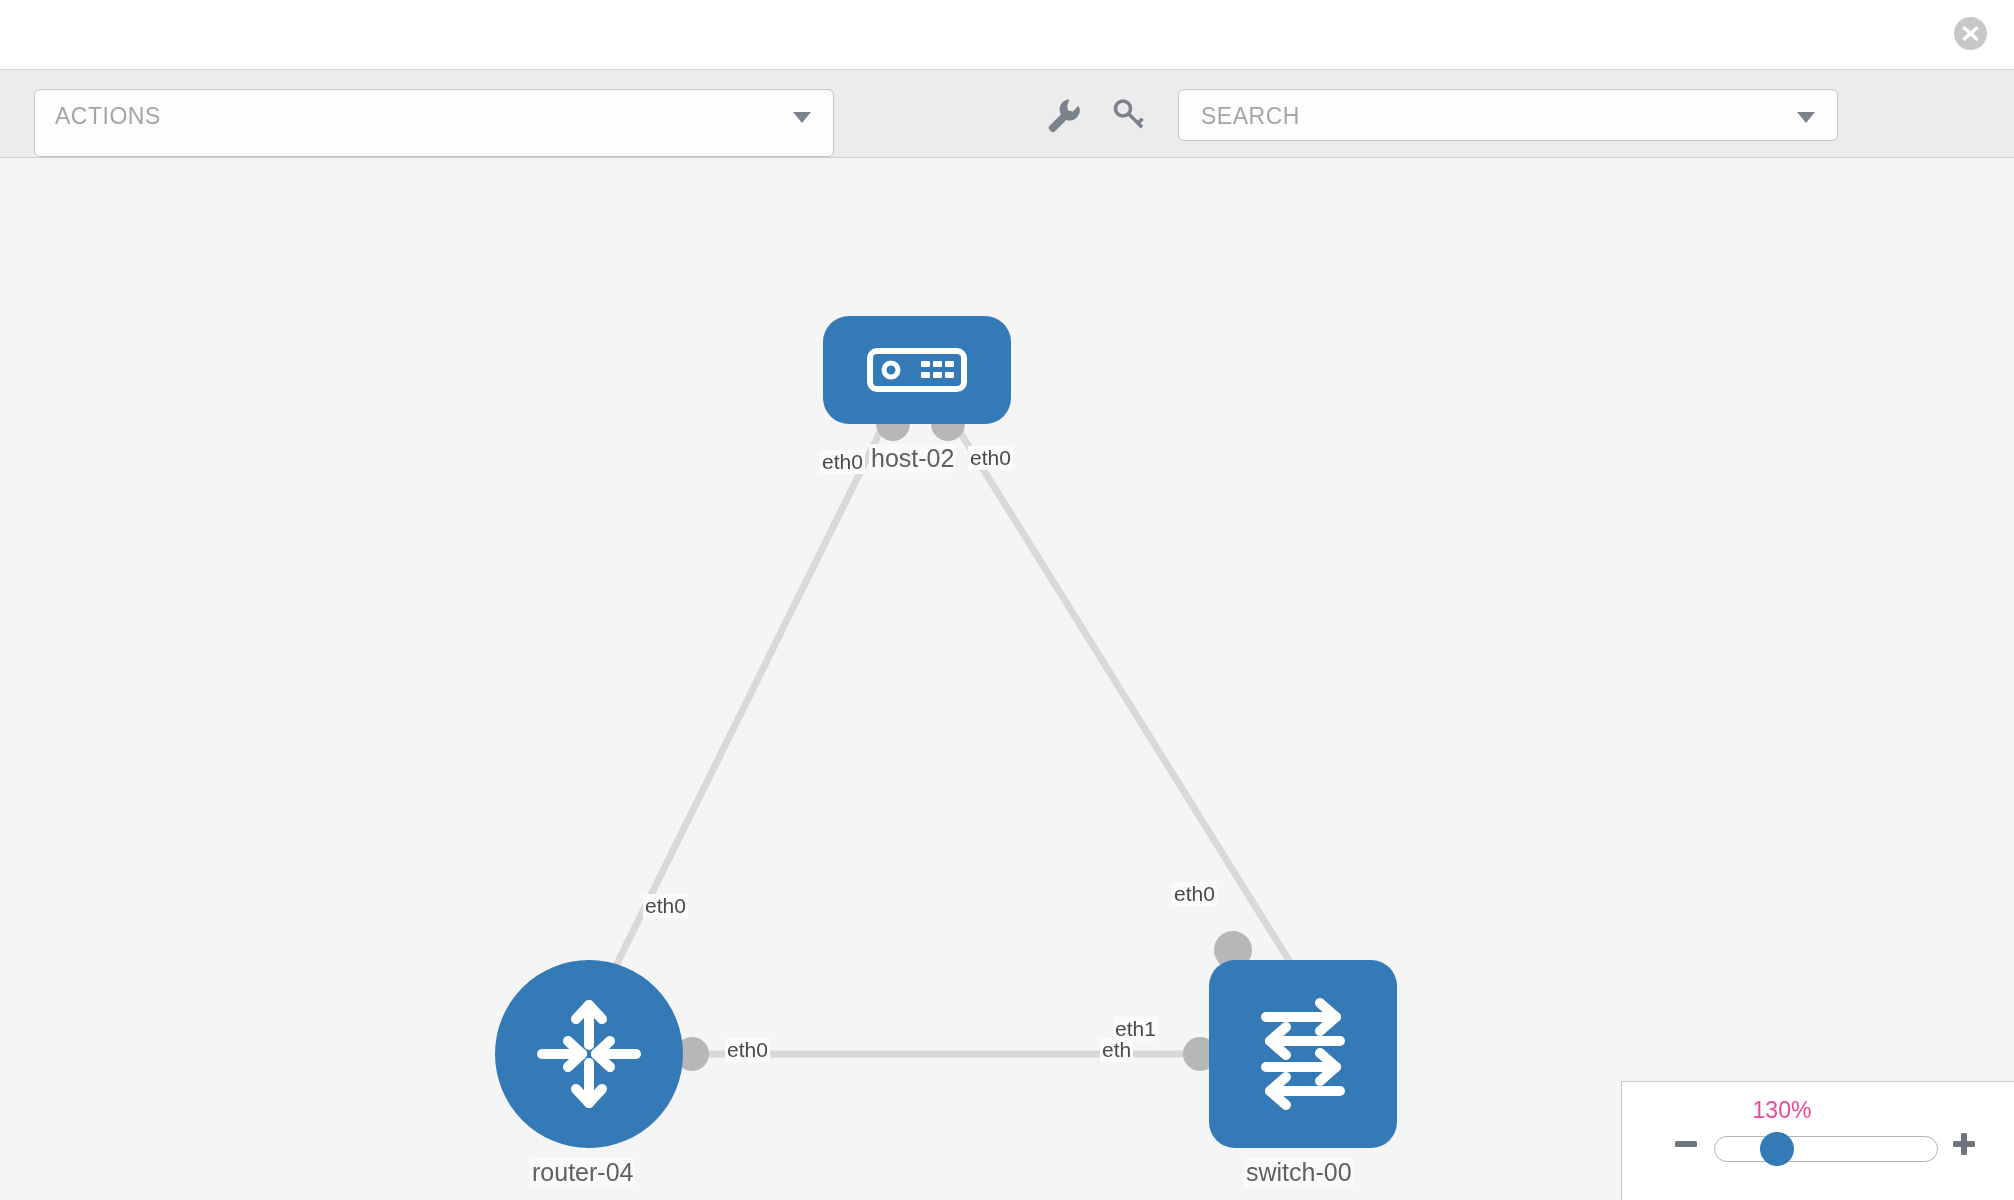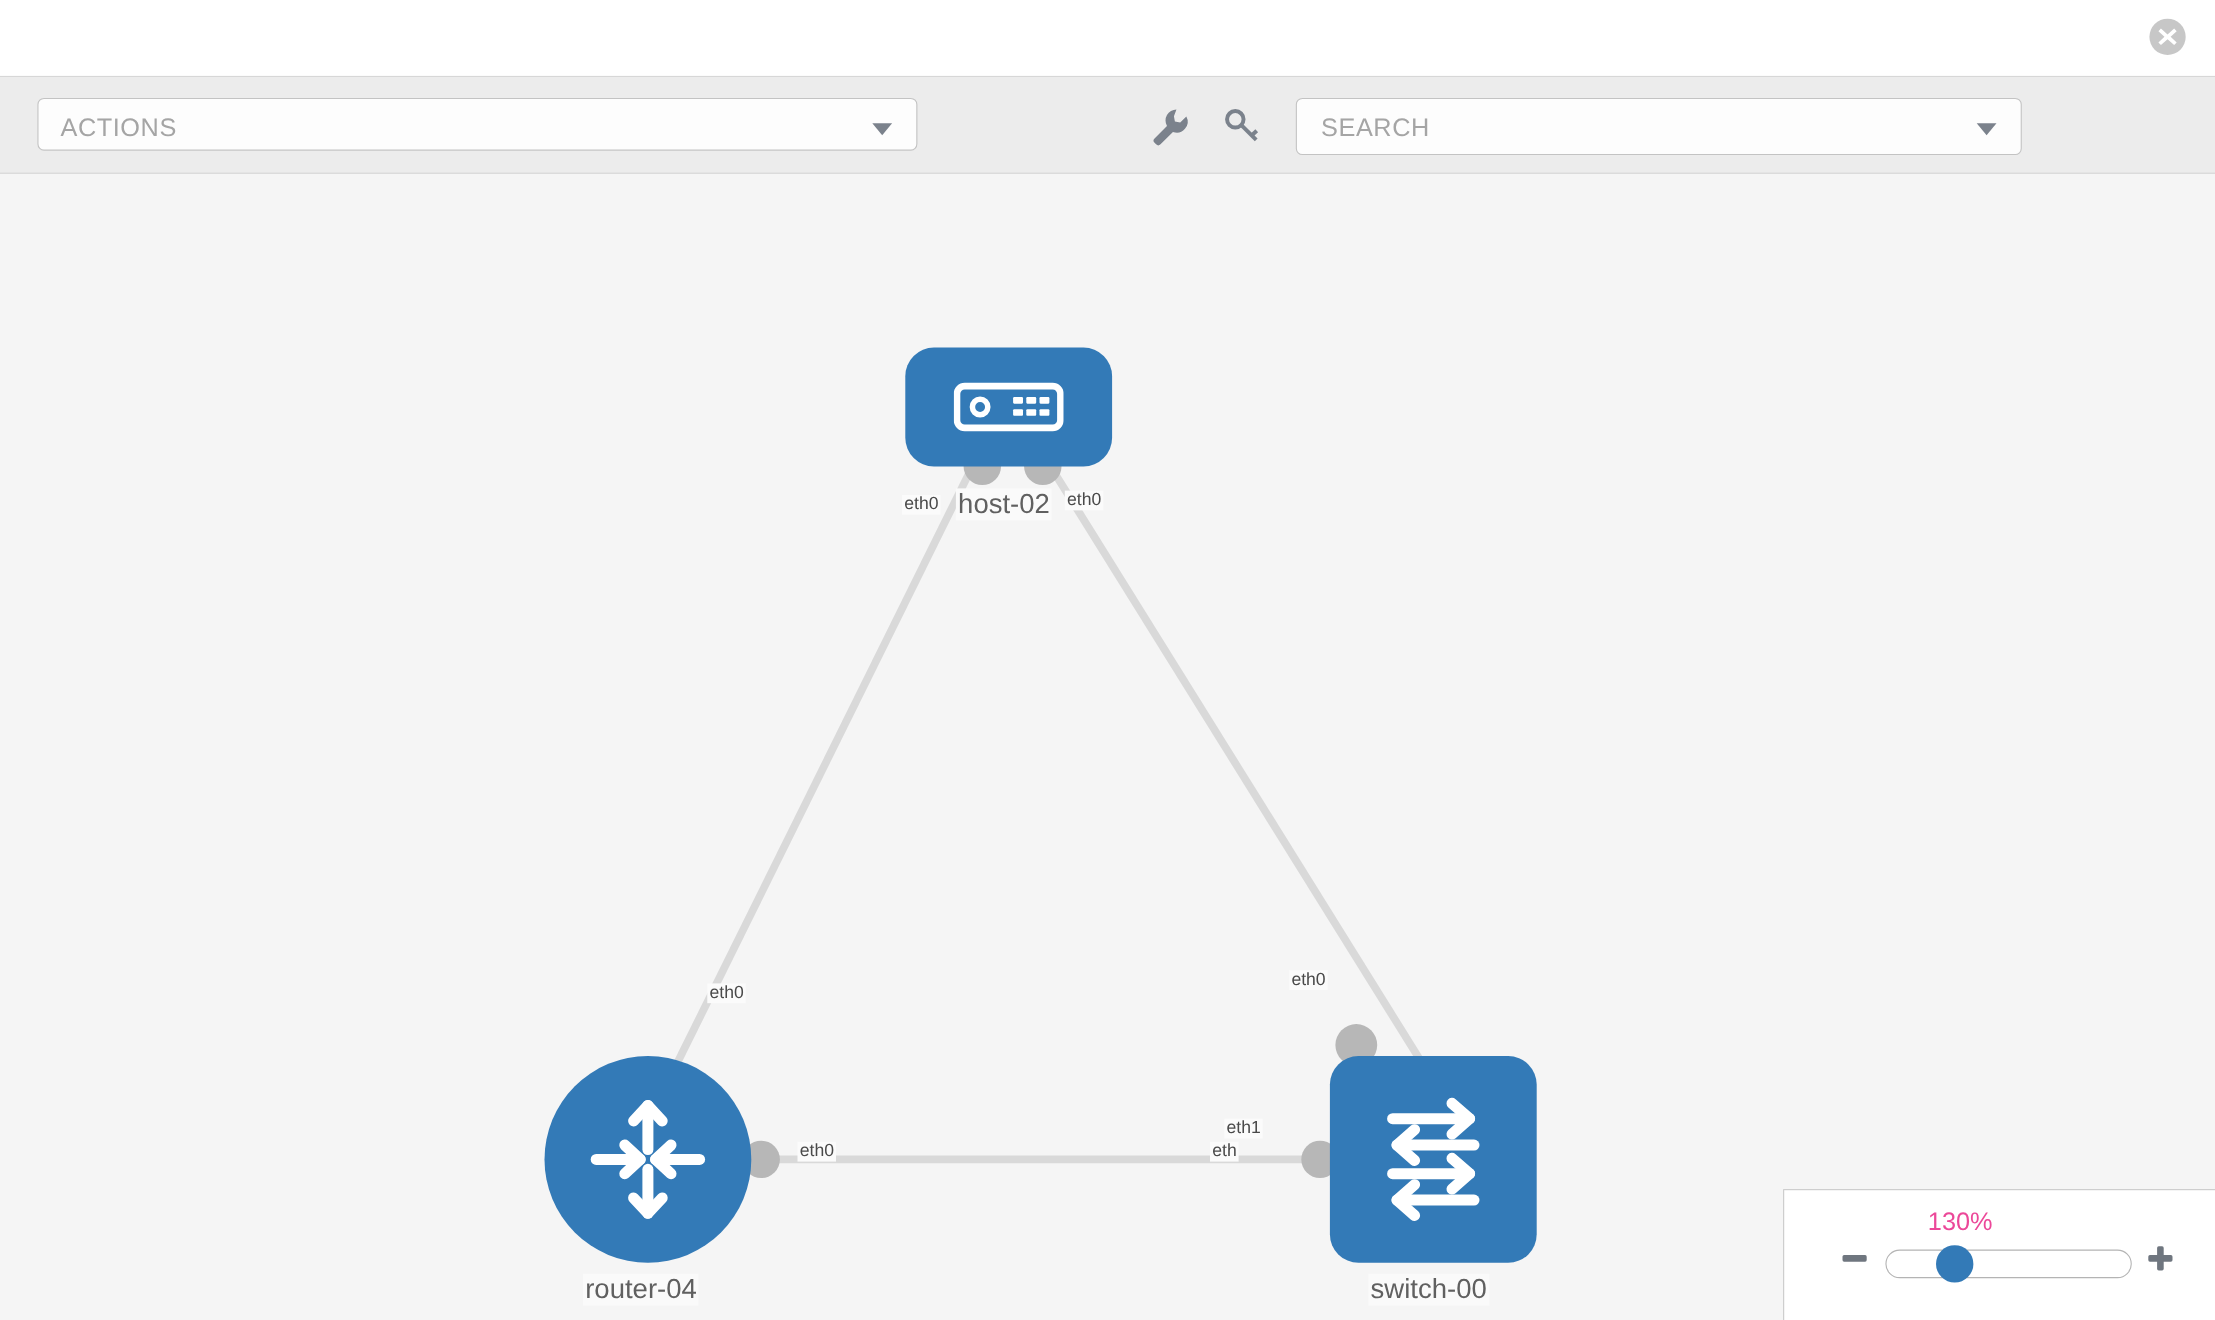--- a/index.html
+++ b/index.html
@@ -55,21 +55,21 @@
     height: 88px;
     background: #ececec;
     border-bottom: 1px solid #cfcfcf;
     box-sizing: border-box;
   }
   .actions-select {
     position: absolute;
     left: 34px;
     top: 19px;
     width: 800px;
-    height: 48px;
+    height: 68px;
     background: #fdfdfd;
     border: 1px solid #c3c3c3;
     border-radius: 6px;
     box-sizing: border-box;
     cursor: pointer;
   }
   .actions-select .sel-label {
     position: absolute;
     left: 20px;
     top: 13px;
@@ -176,21 +176,21 @@
     left: 1209px; top: 802px;
     width: 188px; height: 188px;
     border-radius: 26px;
   }
   #node-switch .node-label {
     left: 1244px; top: 1000px;
   }
 
   .edge-label {
     position: absolute;
-    font-size: 16px;
+    font-size: 21px;
     color: #4a4a4a;
     background: #fbfbfb;
     white-space: nowrap;
     padding: 0 2px;
   }
 
   
   .zoom-panel {
     position: absolute;
     left: 1621px;

